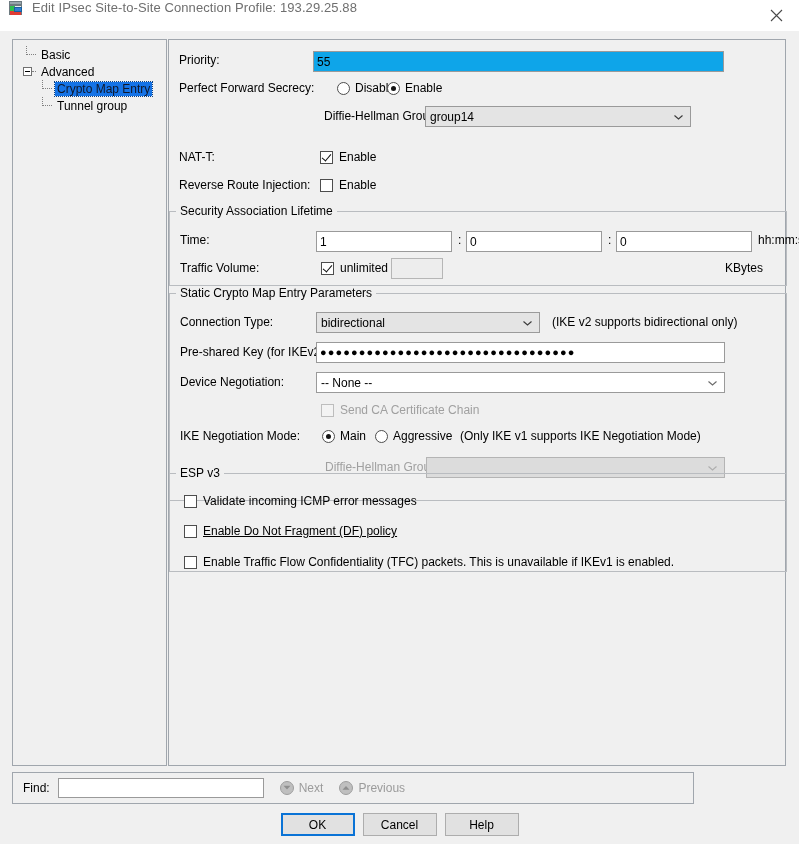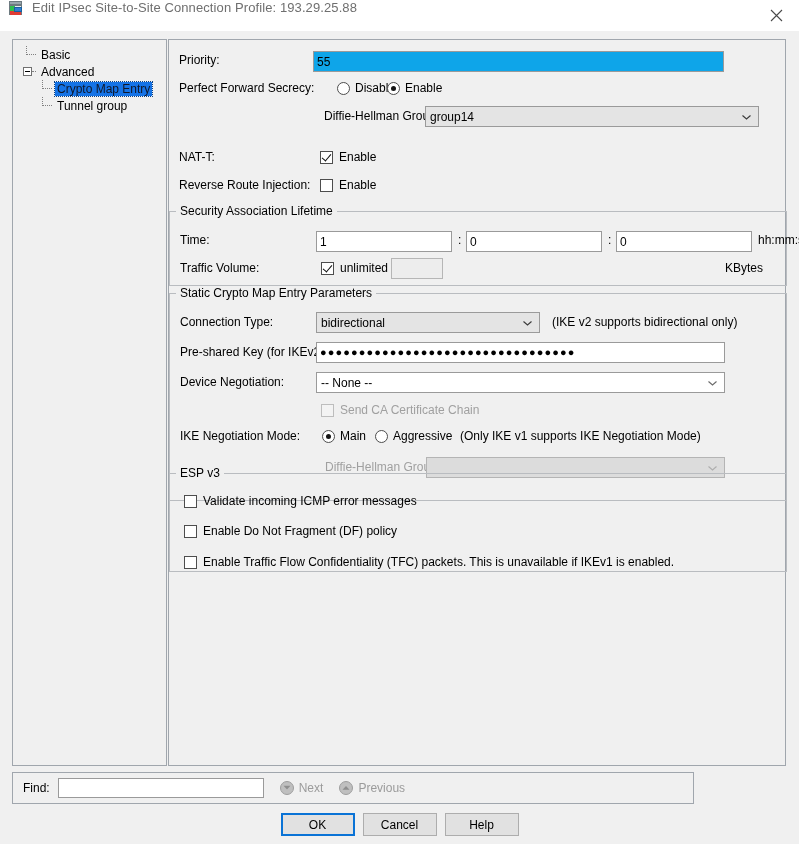--- a/index.html
+++ b/index.html
@@ -389,21 +389,21 @@
       <span class="lbl">Disable</span>
     </div>
     <div class="row" style="left:218px; top:41px;">
       <span class="rb checked"></span>
       <span class="lbl">Enable</span>
     </div>
 
     <div class="row" style="left:155px; top:69px;">
       <span class="lbl">Diffie-Hellman Group:</span>
     </div>
-    <div class="combo" style="position:absolute; left:256px; top:66px; width:334px;">
+    <div class="combo" style="position:absolute; left:256px; top:66px; width:266px;">
       <span>group14</span>
       <span class="chev">
         <svg width="9" height="5" viewBox="0 0 9 5">
             <path d="M0.5 0.5 L4.5 4 L8.5 0.5" stroke="#3a3a3a" stroke-width="1.1" fill="none"></path>
           </svg>
       </span>
     </div>
 
     <div class="row" style="left:10px; top:110px;">
       <span class="lbl">NAT-T:</span>
@@ -554,21 +554,21 @@
     <div class="group" style="left:0px; top:434px; width:618px; height:0; border:0;"></div>
 
     <div class="group" style="left:0px; top:433px; width:618px; height:99px;">
       <span class="group-title">ESP v3</span>
 
       <div class="row" style="left:14px; top:20px;">
         <span class="cb"></span>
         <span class="lbl">Validate incoming ICMP error messages</span>
       </div>
 
-      <div class="row" style="left:14px; top:50px;">
+      <div class="row" style="left:14px; top:50px;text-decoration:underline;">
         <span class="cb"></span>
         <span class="lbl">Enable Do Not Fragment (DF)  policy</span>
       </div>
 
       <div class="row" style="left:14px; top:81px;">
         <span class="cb"></span>
         <span class="lbl">Enable Traffic Flow Confidentiality (TFC) packets. This is unavailable if IKEv1 is enabled.</span>
       </div>
     </div>
 

